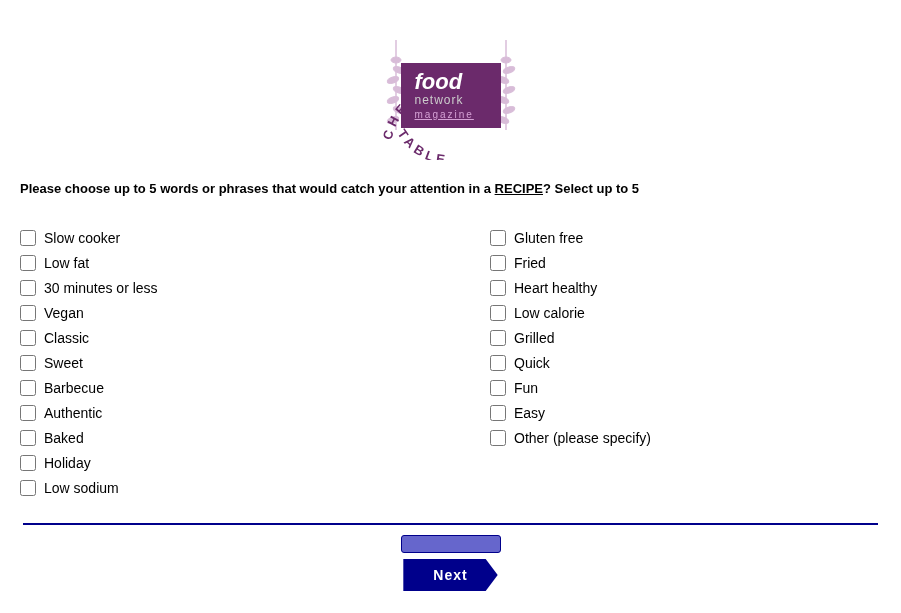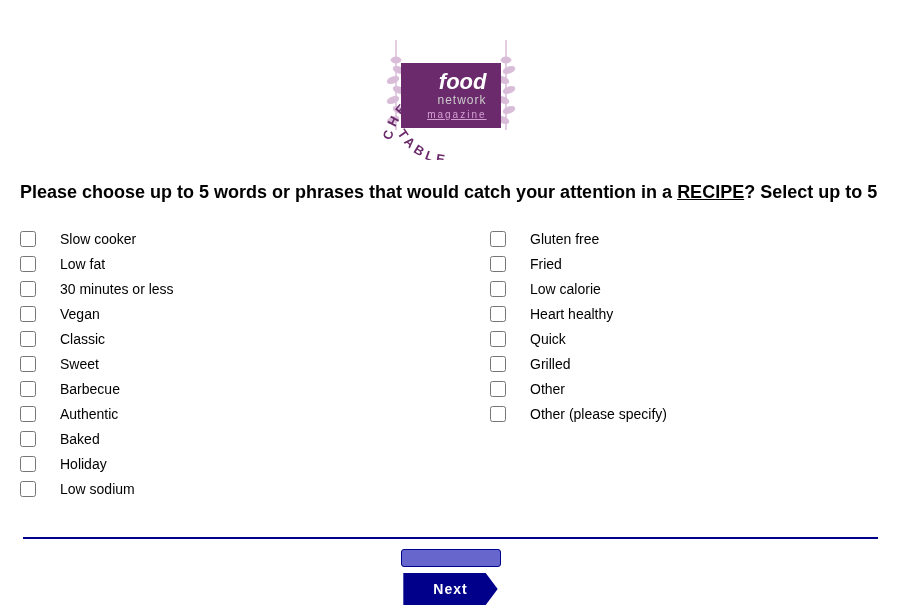--- a/index.html
+++ b/index.html
@@ -37,21 +37,21 @@
       top: 0;
       left: 0;
       width: 100%;
       height: 100%;
     }
 
     
     .food-network-box {
       background: #6b2a6b;
       color: #fff;
-      text-align: right;
+      text-align: left;
       padding: 8px 14px;
       position: relative;
       z-index: 2;
       width: 100px;
       margin-top: 20px;
     }
 
     .fn-food {
       font-size: 22px;
       font-weight: bold;
@@ -73,24 +73,24 @@
       margin-top: 2px;
       text-decoration: underline;
     }
 
     
     .question-area {
       padding: 10px 20px 15px 20px;
     }
 
     .question-text {
-      font-size: 18px;
+      font-size: 13px;
       font-weight: bold;
       color: #000;
-      margin-bottom: 9px;
+      margin-bottom: 15px;
       line-height: 1.4;
     }
 
     .question-text .recipe-link {
       text-decoration: underline;
       color: #000;
       font-weight: bold;
     }
 
     
@@ -111,21 +111,21 @@
       flex: 0 0 350px;
       display: flex;
       flex-direction: column;
       gap: 5px;
       padding-left: 40px;
     }
 
     .checkbox-item {
       display: flex;
       align-items: center;
-      gap: 24px;
+      gap: 8px;
       padding: 2px 0;
     }
 
     .checkbox-item input[type="checkbox"] {
       width: 16px;
       height: 16px;
       cursor: pointer;
       accent-color: #00008b;
       border: 1px solid #333;
       flex-shrink: 0;
@@ -138,21 +138,21 @@
 
     
     .nav-area {
       position: absolute;
       bottom: 0;
       left: 0;
       right: 0;
       display: flex;
       flex-direction: column;
       align-items: center;
-      padding-bottom: 8px;
+      padding-bottom: 22px;
     }
 
     
     .progress-indicator {
       width: 100px;
       height: 18px;
       background: #6666cc;
       border-radius: 3px;
       margin-bottom: 6px;
       border: 1px solid #00008b;
@@ -281,38 +281,42 @@
   <div class="col-right" id="right-col">
       <div class="checkbox-item">
         <input type="checkbox" id="gluten-free" style="">
         <label for="gluten-free" class="checkbox-label">Gluten free</label>
       </div>
       <div class="checkbox-item">
         <input type="checkbox" id="fried" style="">
         <label for="fried" class="checkbox-label">Fried</label>
       </div>
       <div class="checkbox-item">
+        <input type="checkbox" id="heart-healthy" style="">
+        <label for="heart-healthy" class="checkbox-label">Heart healthy</label>
+      </div>
+      <div class="checkbox-item">
         <input type="checkbox" id="low-calorie" style="">
         <label for="low-calorie" class="checkbox-label">Low calorie</label>
       </div>
       <div class="checkbox-item">
-        <input type="checkbox" id="heart-healthy" style="">
-        <label for="heart-healthy" class="checkbox-label">Heart healthy</label>
+        <input type="checkbox" id="grilled" style="">
+        <label for="grilled" class="checkbox-label">Grilled</label>
       </div>
       <div class="checkbox-item">
         <input type="checkbox" id="quick" style="">
         <label for="quick" class="checkbox-label">Quick</label>
       </div>
       <div class="checkbox-item">
-        <input type="checkbox" id="grilled" style="">
-        <label for="grilled" class="checkbox-label">Grilled</label>
+        <input type="checkbox" id="fun" style="">
+        <label for="fun" class="checkbox-label">Fun</label>
       </div>
       <div class="checkbox-item">
         <input type="checkbox" id="easy" style="">
-        <label for="easy" class="checkbox-label">Other</label>
+        <label for="easy" class="checkbox-label">Easy</label>
       </div>
       <div class="checkbox-item">
         <input type="checkbox" id="other" style="">
         <label for="other" class="checkbox-label">Other (please specify)</label>
       </div>
     </div>
 </div>
 
 <div class="nav-area">
   <div class="divider-line"></div>

